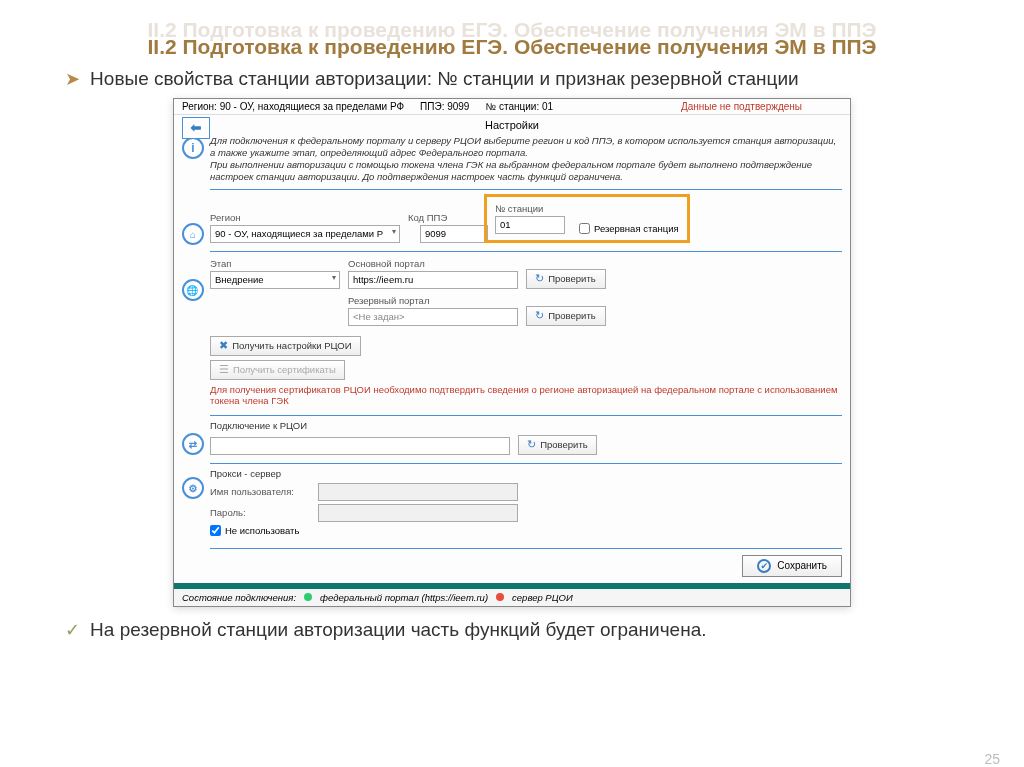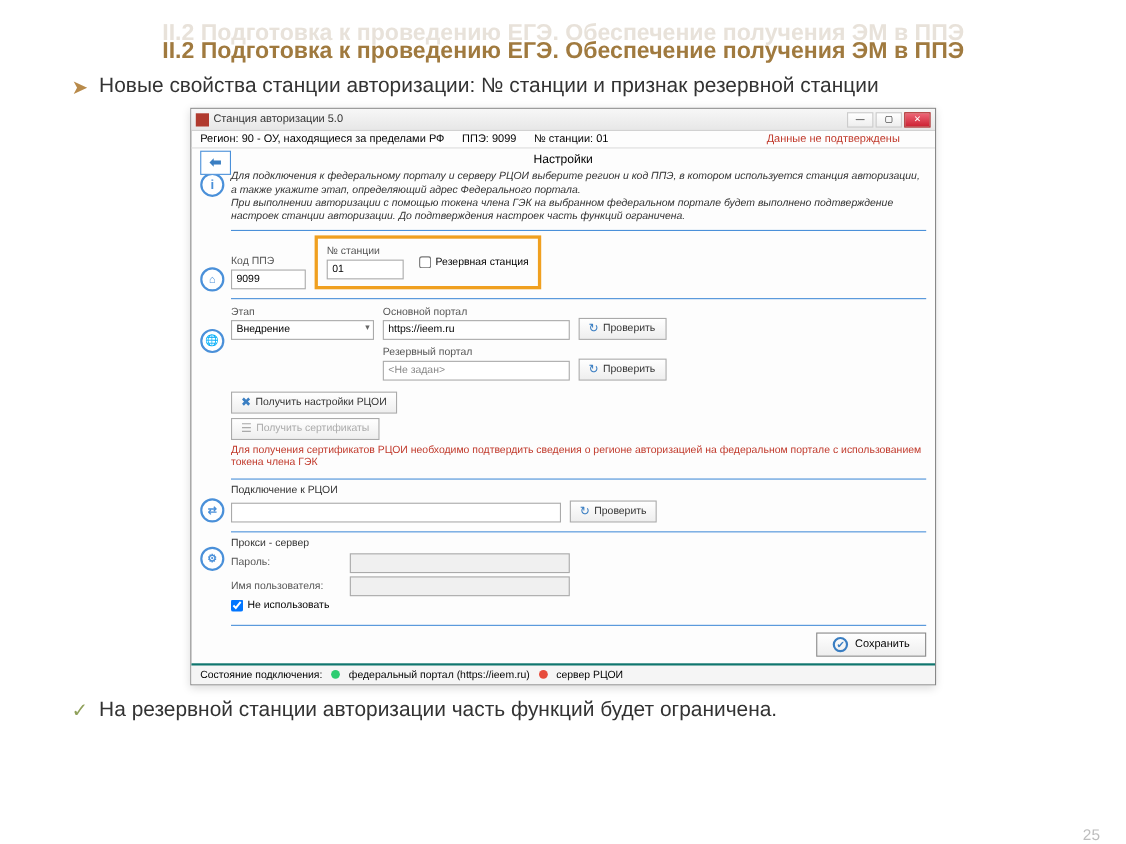--- a/index.html
+++ b/index.html
@@ -16,57 +16,57 @@
   
   .win { width: 678px; margin: 0 auto; border: 1px solid #888; background: #fdfdfd; box-shadow: 0 2px 8px rgba(0,0,0,.15); font-size: 10px; }
   .win-titlebar { display: flex; align-items: center; height: 20px; background: linear-gradient(#f7f7f7,#e7e7e7); border-bottom: 1px solid #ccc; padding: 0 4px; }
   .win-ico { width: 12px; height: 12px; background: #b03a2e; margin-right: 4px; }
   .win-title-text { flex: 1; font-size: 10px; color: #333; }
   .win-btns { display: flex; gap: 2px; }
   .win-btn { width: 24px; height: 14px; border: 1px solid #ccc; background: linear-gradient(#fff,#eee); font-size: 8px; text-align: center; line-height: 12px; }
   .win-btn.close { background: linear-gradient(#e67,#c23); color: #fff; border-color: #a22; }
 
   .info-strip { display: flex; gap: 16px; padding: 2px 8px; font-size: 10px; border-bottom: 1px solid #ddd; }
-  .info-strip .warn { color: #c0392b; margin-left: auto; margin-right: 24px; }
+  .info-strip .warn { color: #c0392b; margin-left: auto; margin-right: 40px; }
 
   .hdr { position: relative; text-align: center; font-size: 11px; padding: 4px 0; }
   .back-btn { position: absolute; left: 8px; top: 2px; width: 28px; height: 22px; border: 1px solid #4a90d9; background: #fff; color: #3a7ec2; font-size: 13px; font-weight: bold; text-align: center; line-height: 20px; }
 
   .body { display: flex; padding: 0 8px 6px 8px; }
   .icons-col { width: 28px; display: flex; flex-direction: column; gap: 6px; padding-top: 2px; }
   .lead-icon { width: 22px; height: 22px; border: 2px solid #4a90d9; border-radius: 50%; display: flex; align-items: center; justify-content: center; color: #4a90d9; font-weight: bold; font-size: 12px; background: #fff; }
   .lead-icon.small { font-size: 10px; }
 
   .content-col { flex: 1; }
   .para { font-size: 9.5px; color: #333; line-height: 1.25; margin-bottom: 6px; font-style: italic; }
 
   .grp { border-top: 1px solid #4a90d9; padding: 4px 0 8px 0; position: relative; }
   .f { display: flex; flex-direction: column; gap: 2px; }
   .lbl { font-size: 9.5px; color: #555; }
   .inp { height: 18px; border: 1px solid #aaa; background: #fff; padding: 0 4px; font-size: 9.5px; }
   .inp.sel { background: #fff; }
   .dd { position: relative; }
   .dd::after { content: "▾"; position: absolute; right: 4px; top: 2px; font-size: 8px; color: #666; pointer-events: none; }
 
-  .hl-box { border: 3px solid #f0a020; padding: 6px 8px; display: flex; gap: 14px; align-items: center; }
+  .hl-box { border: 3px solid #f0a020; padding: 6px 8px; display: flex; gap: 14px; align-items: flex-end; }
   .chk { display: flex; align-items: center; gap: 4px; font-size: 9.5px; }
   .chk input { width: 11px; height: 11px; }
 
   .btn-row { display: flex; gap: 8px; align-items: center; margin-top: 4px; }
   .btn { display: inline-flex; align-items: center; gap: 4px; height: 20px; padding: 0 8px; border: 1px solid #aaa; background: linear-gradient(#fff,#eee); font-size: 9.5px; color: #333; }
   .btn .bi { color: #3a7ec2; font-size: 11px; }
   .btn.disabled { color: #aaa; }
 
   .warn-text { color: #c0392b; font-size: 9.5px; line-height: 1.2; margin-top: 4px; }
 
   .save-row { display: flex; justify-content: flex-end; border-top: 1px solid #4a90d9; padding-top: 6px; margin-top: 4px; }
   .save-btn { display: inline-flex; align-items: center; gap: 6px; height: 22px; padding: 0 14px; border: 1px solid #888; background: linear-gradient(#fff,#eee); font-size: 10px; }
   .save-btn .tick { width: 14px; height: 14px; border: 2px solid #3a7ec2; border-radius: 50%; display: flex; align-items: center; justify-content: center; color: #3a7ec2; font-size: 9px; }
 
-  .status { display: flex; align-items: center; gap: 8px; border-top: 2px solid #0f766e; background: #f5f5f5; padding: 3px 8px; font-size: 9.5px; }
+  .status { display: flex; align-items: center; gap: 8px; border-top: 6px solid #0f766e; background: #f5f5f5; padding: 3px 8px; font-size: 9.5px; font-style: italic; }
   .dot { width: 8px; height: 8px; border-radius: 50%; display: inline-block; }
   .dot.g { background: #2ecc71; }
   .dot.r { background: #e74c3c; }
 
   .pagenum { position: absolute; bottom: 0; right: 24px; color: #bdbdbd; font-size: 14px; }
 
   .row-fields { display: flex; gap: 8px; flex-wrap: wrap; align-items: flex-end; }
 </style>
 </head>
 <body>
@@ -74,29 +74,20 @@
 <div class="slide">
   <div class="bg-title">II.2 Подготовка к проведению ЕГЭ. Обеспечение получения ЭМ в ППЭ</div>
   <div class="title">II.2 Подготовка к проведению ЕГЭ. Обеспечение получения ЭМ в ППЭ</div>
 
   <div class="bullet1">
     <span class="arrow">➤</span>
     <span>Новые свойства станции авторизации: № станции и признак резервной станции</span>
   </div>
 
   <div class="win">
-    <div class="win-titlebar">
-      <div class="win-ico"></div>
-      <div class="win-title-text">Станция авторизации 5.0</div>
-      <div class="win-btns">
-        <div class="win-btn">—</div>
-        <div class="win-btn">▢</div>
-        <div class="win-btn close">✕</div>
-      </div>
-    </div>
 
     <div class="info-strip">
       <span>Регион: 90 - ОУ, находящиеся за пределами РФ</span>
       <span>ППЭ: 9099</span>
       <span>№ станции: 01</span>
       <span class="warn">Данные не подтверждены</span>
     </div>
 
     <div class="hdr">
       <div class="back-btn">⬅</div>
@@ -115,23 +106,27 @@
         <div style="height:10px"></div>
         <div class="lead-icon small">⚙</div>
       </div>
 
       <div class="content-col">
         <div class="para" style="white-space:pre-line">Для подключения к федеральному порталу и серверу РЦОИ выберите регион и код ППЭ, в котором используется станция авторизации, а также укажите этап, определяющий адрес Федерального портала.
 При выполнении авторизации с помощью токена члена ГЭК на выбранном федеральном портале будет выполнено подтверждение настроек станции авторизации. До подтверждения настроек часть функций ограничена.</div>
 
         <div class="grp">
           <div class="row-fields">
+            <div class="f" style="width:190px">
+              <span class="lbl">Регион</span>
+              <div class="dd"><input class="inp sel" style="width: 100%;" value="90 - ОУ, находящиеся за пределами Р"></div>
+            </div>
             <div class="f" style="width:68px">
               <span class="lbl">Код ППЭ</span>
-              <input class="inp" style="width: 100%;" value="9099">
+              <input class="inp" style="width: 100%; margin-left: 12px;" value="9099">
             </div>
             <div class="hl-box">
               <div class="f" style="width:70px">
                 <span class="lbl">№ станции</span>
                 <input class="inp" style="width: 100%;" value="01">
               </div>
               <label class="chk">
                 <input type="checkbox" style="">
                 <span>Резервная станция</span>
               </label>
@@ -193,25 +188,25 @@
             <div class="btn">
                 <span class="bi">↻</span>
                 <span>Проверить</span>
               </div>
           </div>
         </div>
 
         <div class="grp">
           <div class="lbl" style="color:#333;margin-bottom:4px">Прокси - сервер</div>
           <div class="row-fields" style="align-items:center;margin-bottom:3px">
+            <span class="lbl" style="width:100px">Имя пользователя:</span>
+            <input class="inp" style="width: 200px; background: rgb(240, 240, 240);" disabled="">
+          </div>
+          <div class="row-fields" style="align-items:center;margin-bottom:3px">
             <span class="lbl" style="width:100px">Пароль:</span>
-            <input class="inp" style="width: 200px; background: rgb(240, 240, 240);" disabled="">
-          </div>
-          <div class="row-fields" style="align-items:center;margin-bottom:3px">
-            <span class="lbl" style="width:100px">Имя пользователя:</span>
             <input class="inp" style="width: 200px; background: rgb(240, 240, 240);" disabled="">
           </div>
           <label class="chk">
             <input type="checkbox" checked="" style="">
             <span>Не использовать</span>
           </label>
         </div>
 
         <div class="save-row">
           <div class="save-btn">

